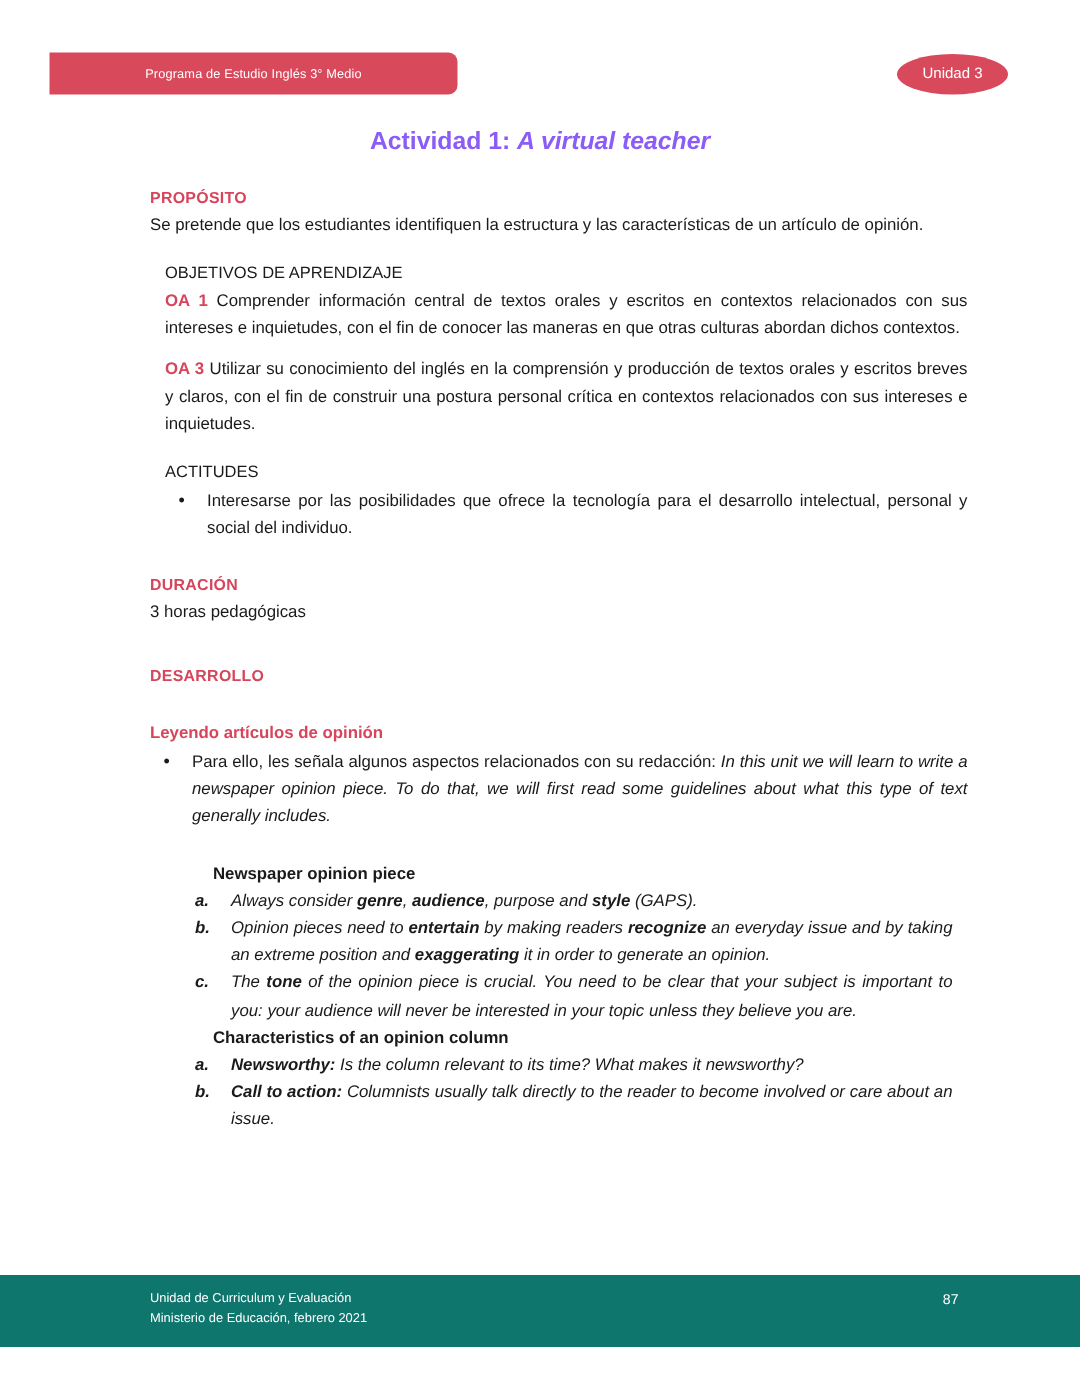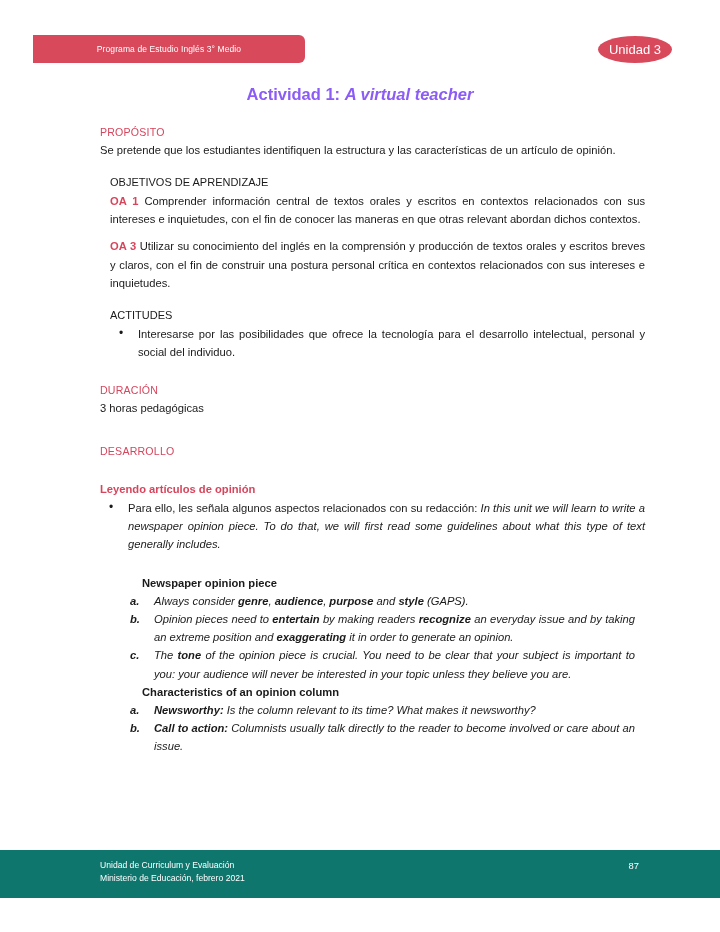--- a/index.html
+++ b/index.html
@@ -49,21 +49,21 @@
     width: 74px;
     height: 27px;
     border-radius: 50%;
     background: #d9495c;
     display: flex;
     align-items: center;
     justify-content: center;
   }
   .unit-badge-text {
     color: #ffffff;
-    font-size: 13px;
+    font-size: 10px;
     white-space: nowrap;
   }
 
   
   .activity-title {
     position: absolute;
     top: 85px;
     left: 0;
     width: 720px;
     text-align: center;
@@ -80,21 +80,21 @@
     position: absolute;
     top: 124px;
     left: 100px;
     width: 545px;
     font-size: 11.2px;
     line-height: 1.62;
   }
 
   .section-label {
     color: #d6455c;
-    font-weight: normal;
+    font-weight: bold;
     font-size: 10.6px;
     letter-spacing: .2px;
     margin: 0;
   }
   .para {
     margin: 0;
     text-align: justify;
   }
 
   .block-indent {
@@ -221,21 +221,21 @@
 
   <div>
     <p class="section-label">PROPÓSITO</p>
     <p class="para">Se pretende que los estudiantes identifiquen la estructura y las características de un artículo de opinión.</p>
   </div>
 
   <div class="spacer-md"></div>
 
   <div class="block-indent">
     <p class="plain-label">OBJETIVOS DE APRENDIZAJE</p>
-    <p class="para"><span class="oa-tag">OA 1</span><span> Comprender información central de textos orales y escritos en contextos relacionados con sus intereses e inquietudes, con el fin de conocer las maneras en que otras relevant abordan dichos contextos.</span></p>
+    <p class="para"><span class="oa-tag">OA 1</span><span> Comprender información central de textos orales y escritos en contextos relacionados con sus intereses e inquietudes, con el fin de conocer las maneras en que otras culturas abordan dichos contextos.</span></p>
     <div class="spacer-sm"></div>
     <p class="para"><span class="oa-tag">OA 3</span><span> Utilizar su conocimiento del inglés en la comprensión y producción de textos orales y escritos breves y claros, con el fin de construir una postura personal crítica en contextos relacionados con sus intereses e inquietudes.</span></p>
   </div>
 
   <div class="spacer-md"></div>
 
   <div class="block-indent">
     <p class="plain-label">ACTITUDES</p>
     <ul class="bullets">
       <li>Interesarse por las posibilidades que ofrece la tecnología para el desarrollo intelectual, personal y social del individuo.</li>
@@ -261,21 +261,21 @@
     <ul class="bullets">
       <li><span>Para ello, les señala algunos aspectos relacionados con su redacción: </span><span class="italic">In this unit we will learn to write a newspaper opinion piece. To do that, we will first read some guidelines about what this type of text generally includes.</span></li>
     </ul>
   </div>
 
   <div class="spacer-lg"></div>
 
   <div class="letter-block">
     <p class="letter-block-title">Newspaper opinion piece</p>
     <ol class="letters">
-        <li><span class="marker">a.</span><span>Always consider </span><span style="font-weight: bold;">genre</span><span>, </span><span style="font-weight: bold;">audience</span><span>, </span><span style="font-weight: bold;">purpose</span><span> and </span><span style="font-weight: bold;">style</span><span> (GAPS).</span></li>
+        <li><span class="marker">a.</span><span>Always consider </span><span style="font-weight: bold;">genre</span><span>, </span><span style="font-weight: bold;">audience</span><span>, </span><span style="font-weight: normal;">purpose</span><span> and </span><span style="font-weight: bold;">style</span><span> (GAPS).</span></li>
         <li><span class="marker">b.</span><span>Opinion pieces need to </span><span style="font-weight: bold;">entertain</span><span> by making readers </span><span style="font-weight: bold;">recognize</span><span> an everyday issue and by taking an extreme position and </span><span style="font-weight: bold;">exaggerating</span><span> it in order to generate an opinion.</span></li>
         <li><span class="marker">c.</span><span>The </span><span style="font-weight: bold; margin-top: 36px;">tone</span><span> of the opinion piece is crucial. You need to be clear that your subject is important to you: your audience will never be interested in your topic unless they believe you are.</span></li>
       </ol>
 
     <p class="letter-block-title">Characteristics of an opinion column</p>
     <ol class="letters">
         <li><span class="marker">a.</span><span style="font-weight: bold;">Newsworthy:</span><span> Is the column relevant to its time? What makes it newsworthy?</span></li>
         <li><span class="marker">b.</span><span style="font-weight: bold;">Call to action:</span><span> Columnists usually talk directly to the reader to become involved or care about an issue.</span></li>
       </ol>
   </div>

